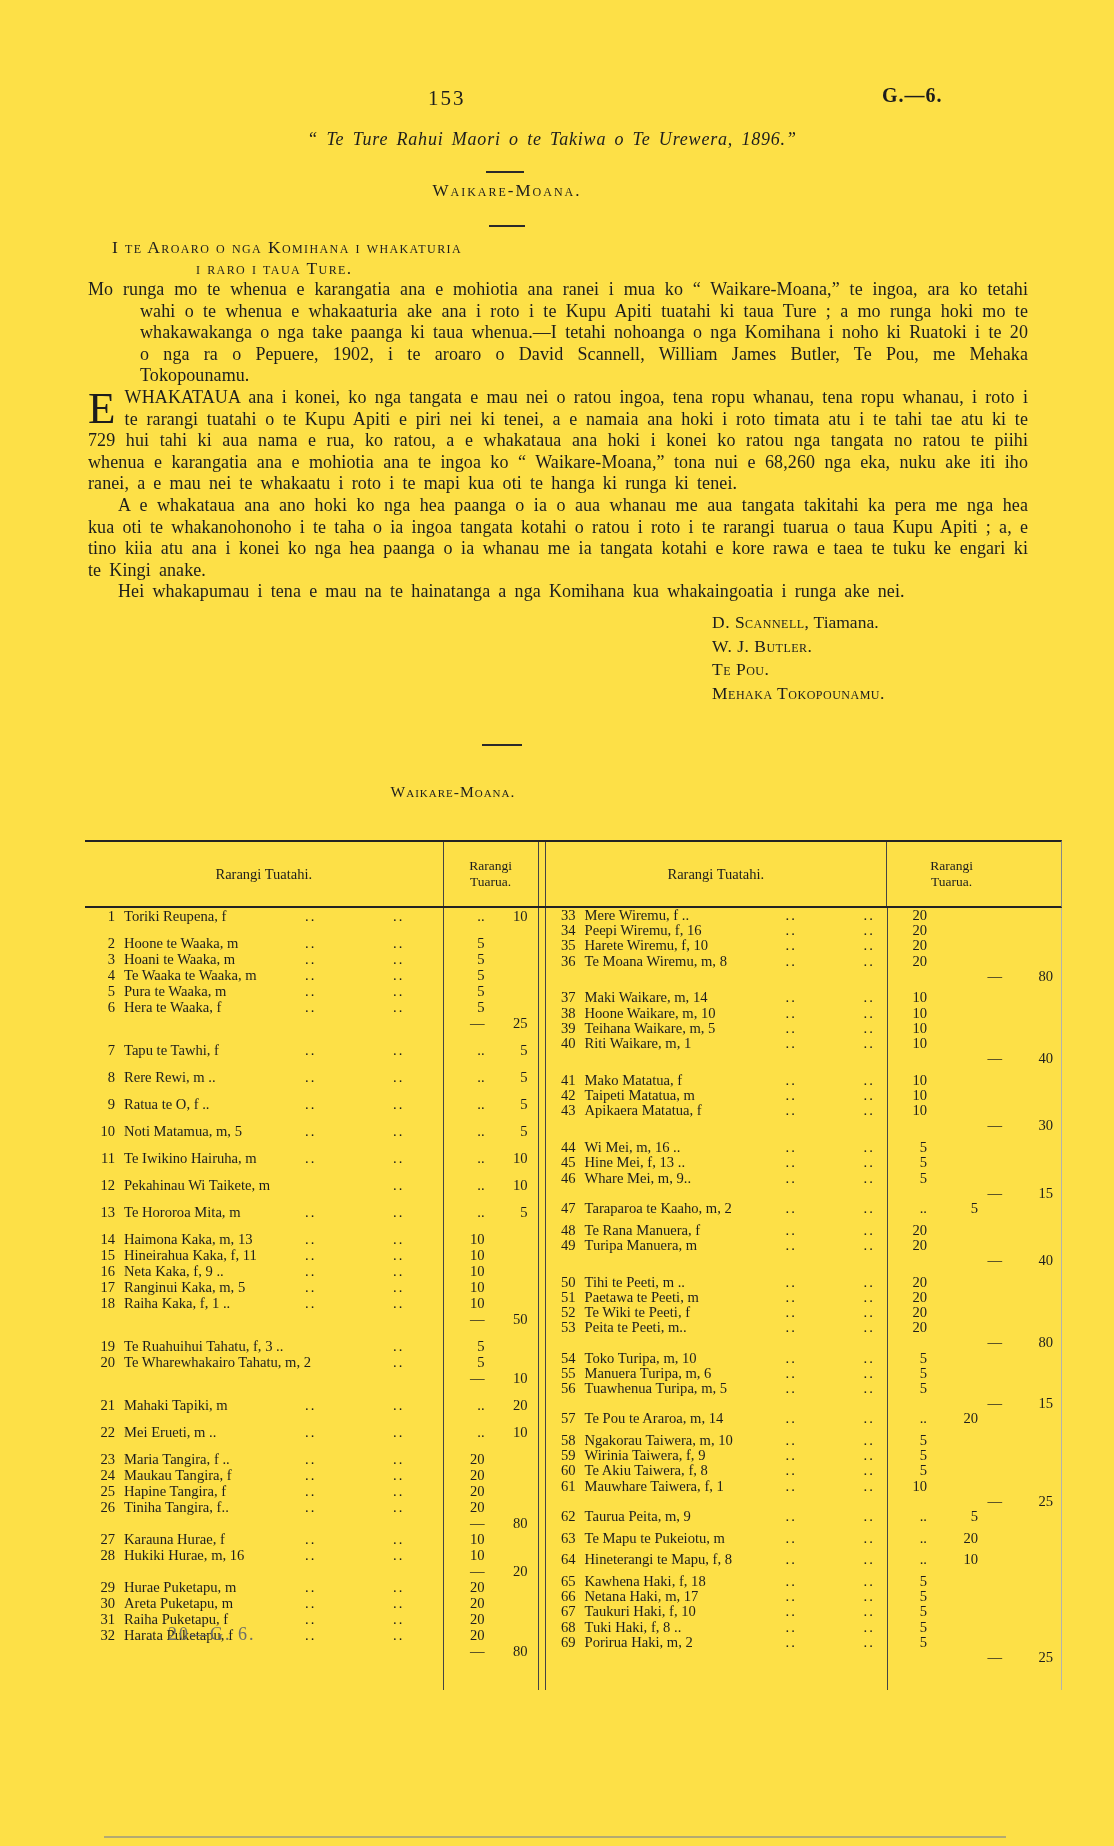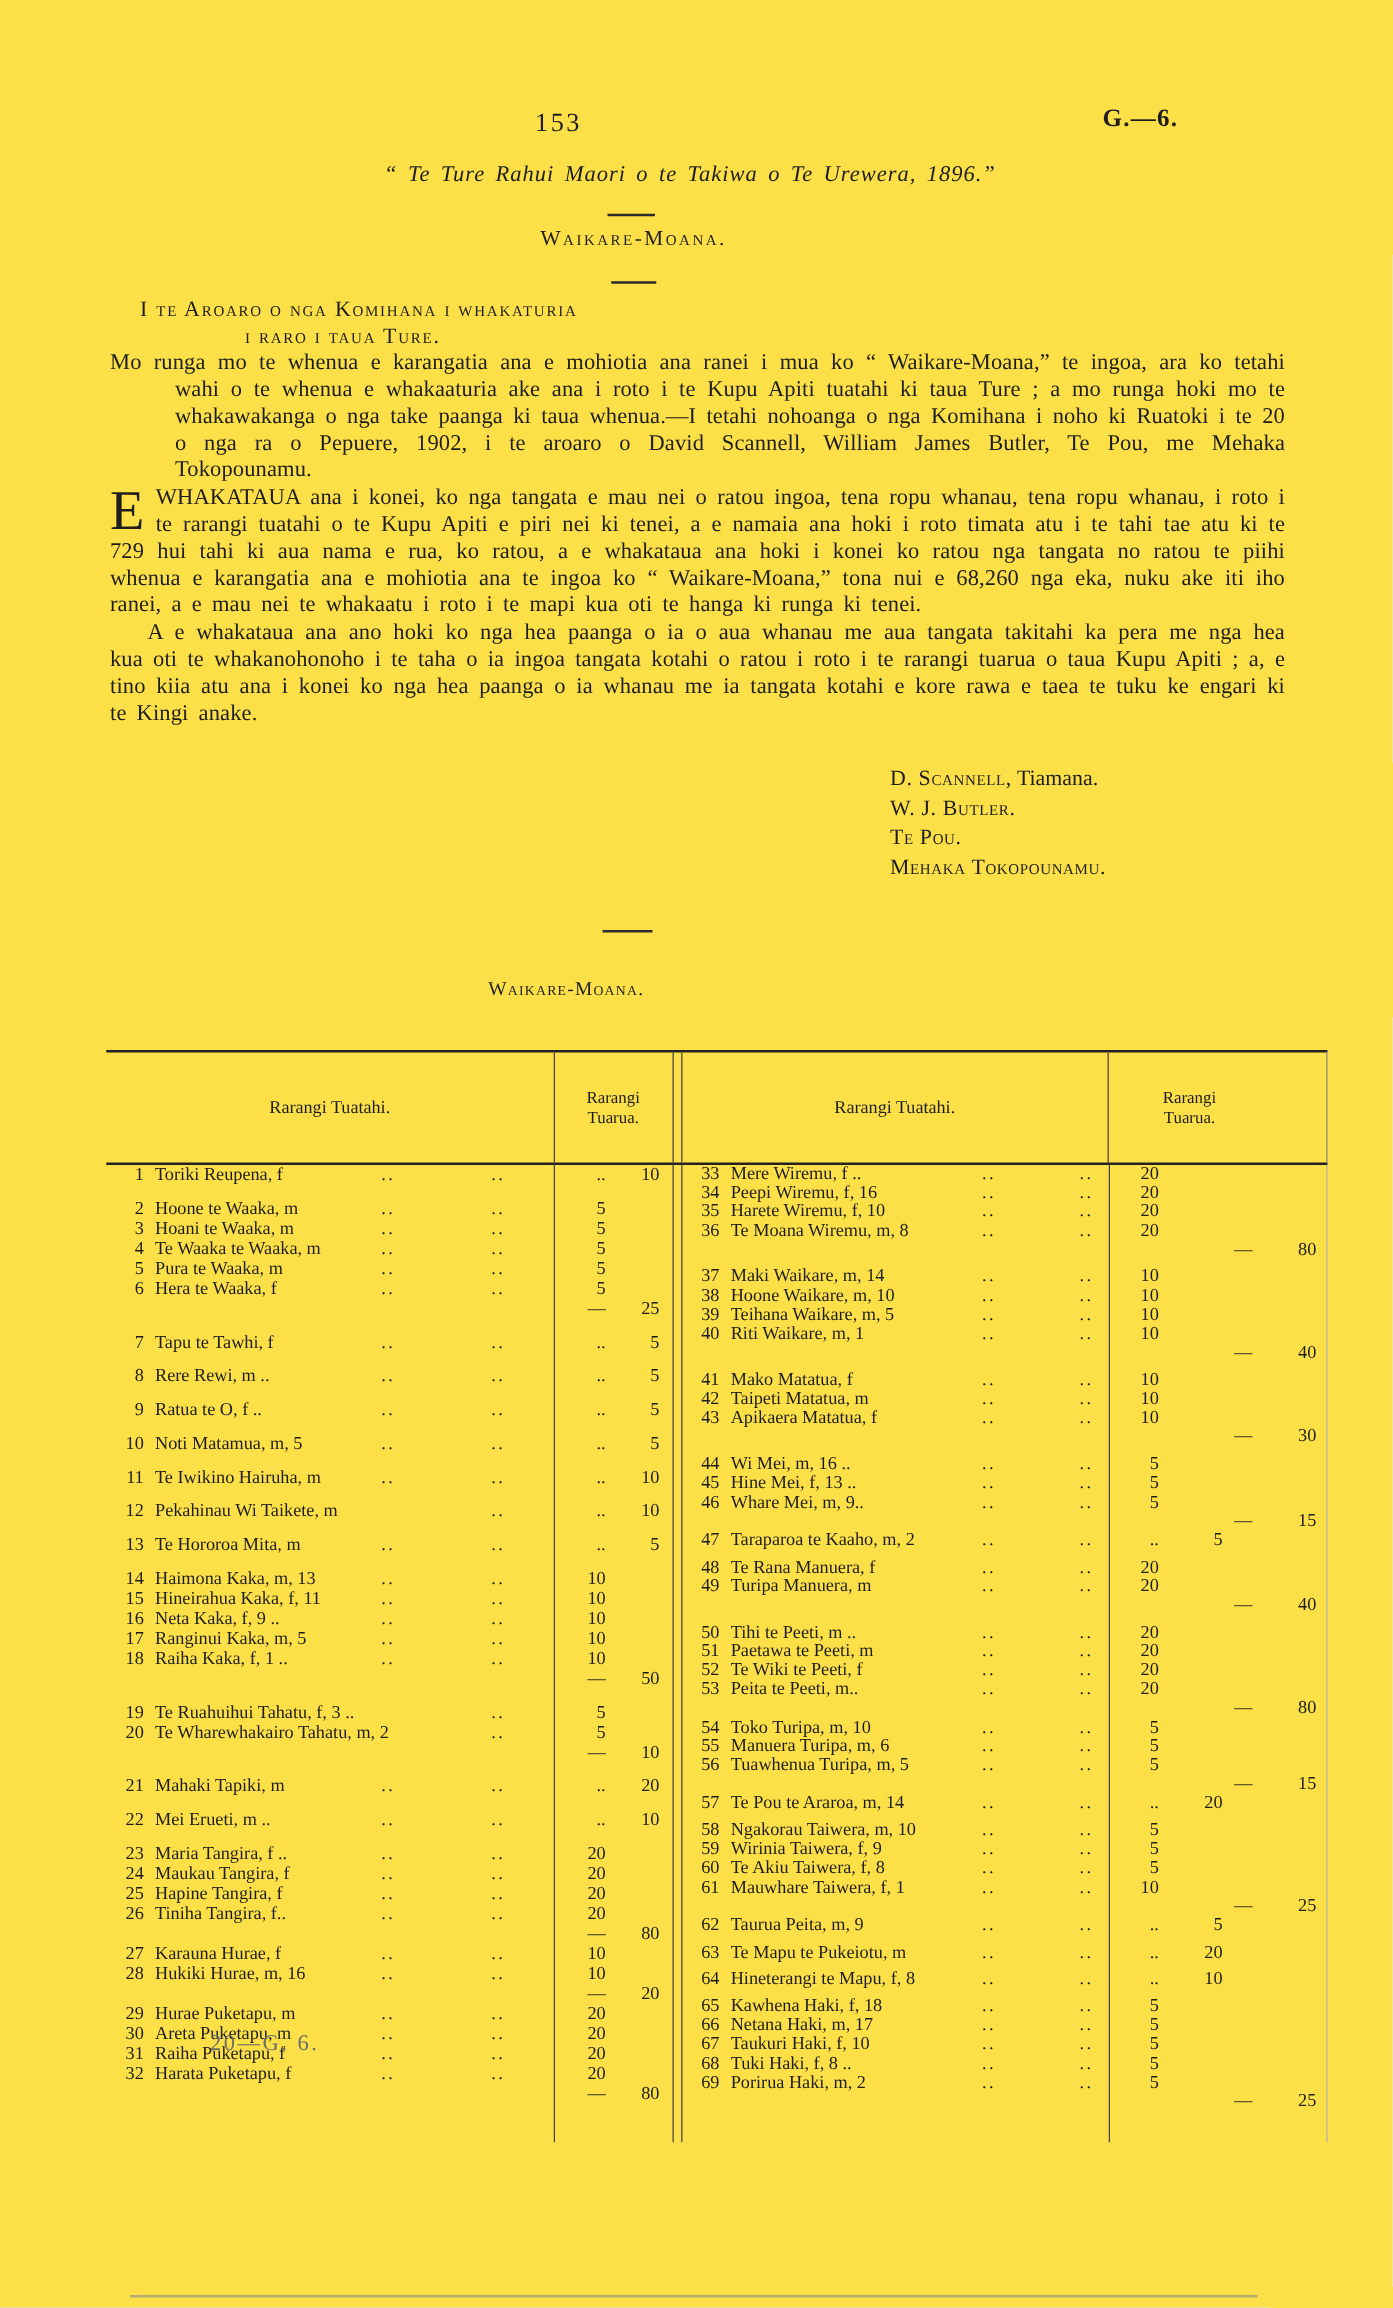--- a/index.html
+++ b/index.html
@@ -26,21 +26,21 @@
   #kupu{left:0;top:757px;width:914px;text-align:center;font-size:16.5px;letter-spacing:1.5px;}
   #waikare2{left:0;top:783px;width:906px;text-align:center;font-variant:small-caps;
             font-size:15.5px;letter-spacing:1px;}
   #footer{left:168px;top:1624px;font-size:18px;color:#6e6e6a;letter-spacing:2px;}
   #scanline{left:104px;top:1836px;width:902px;height:2px;background:#8d8d89;opacity:.65;}
 
   
   #sched{position:absolute;left:85px;top:840px;width:977px;font-size:14.6px;}
   #sched *{box-sizing:border-box;}
   .sh{display:flex;border-top:2.5px solid #222;border-bottom:2px solid #222;
-      border-right:1px solid #888;height:92px;align-items:stretch;}
+      border-right:1px solid #888;height:68px;align-items:stretch;}
   .shc{display:flex;align-items:center;justify-content:center;text-align:center;font-size:14.5px;}
   .shc1{width:358px;}
   .shc2{width:95px;border-left:1px solid #444;font-size:13.5px;line-height:16px;}
   .shc2 span{display:block;width:60px;}
   .shdiv{width:8px;border-left:1px solid #444;border-right:1px solid #444;}
   .shc3{width:341px;}
   .shc4{width:175px;border-left:1px solid #444;font-size:13.5px;line-height:16px;padding-right:45px;}
   .shc4 span{display:block;width:60px;}
   .sb{display:flex;height:782px;border-right:1px solid #b5b3ac;overflow:hidden;}
   .half{position:relative;}
@@ -81,20 +81,21 @@
 
   <div class="abs" id="comm">
     <div>I te Aroaro o nga Komihana i whakaturia</div>
     <div class="l2">i raro i taua Ture.</div>
   </div>
 
   <div class="abs" id="body-text">
     <p class="hang">Mo runga mo te whenua e karangatia ana e mohiotia ana ranei i mua ko “ Waikare-Moana,” te ingoa, ara ko tetahi wahi o te whenua e whakaaturia ake ana i roto i te Kupu Apiti tuatahi ki taua Ture ; a mo runga hoki mo te whakawakanga o nga take paanga ki taua whenua.—I tetahi nohoanga o nga Komihana i noho ki Ruatoki i te 20 o nga ra o Pepuere, 1902, i te aroaro o David Scannell, William James Butler, Te Pou, me Mehaka Tokopounamu.</p>
     <p><span class="dropcap">E</span><span>WHAKATAUA ana i konei, ko nga tangata e mau nei o ratou ingoa, tena ropu whanau, tena ropu whanau, i roto i te rarangi tuatahi o te Kupu Apiti e piri nei ki tenei, a e namaia ana hoki i roto timata atu i te tahi tae atu ki te 729 hui tahi ki aua nama e rua, ko ratou, a e whakataua ana hoki i konei ko ratou nga tangata no ratou te piihi whenua e karangatia ana e mohiotia ana te ingoa ko “ Waikare-Moana,” tona nui e 68,260 nga eka, nuku ake iti iho ranei, a e mau nei te whakaatu i roto i te mapi kua oti te hanga ki runga ki tenei.</span></p>
     <p class="ind">A e whakataua ana ano hoki ko nga hea paanga o ia o aua whanau me aua tangata takitahi ka pera me nga hea kua oti te whakanohonoho i te taha o ia ingoa tangata kotahi o ratou i roto i te rarangi tuarua o taua Kupu Apiti ; a, e tino kiia atu ana i konei ko nga hea paanga o ia whanau me ia tangata kotahi e kore rawa e taea te tuku ke engari ki te Kingi anake.</p>
+    <p class="ind">Hei whakapumau i tena e mau na te hainatanga a nga Komihana kua whakaingoatia i runga ake nei.</p>
   </div>
 
   <div class="abs" id="sigs">
       <div><span class="sig-name">D. Scannell,</span><span class="sig-suffix"> Tiamana.</span></div>
       <div><span class="sig-name">W. J. Butler.</span><span class="sig-suffix"></span></div>
       <div><span class="sig-name">Te Pou.</span><span class="sig-suffix"></span></div>
       <div><span class="sig-name">Mehaka Tokopounamu.</span><span class="sig-suffix"></span></div>
     </div>
 
   <div class="rule" style="left:482px;top:744px;width:40px;"></div>

